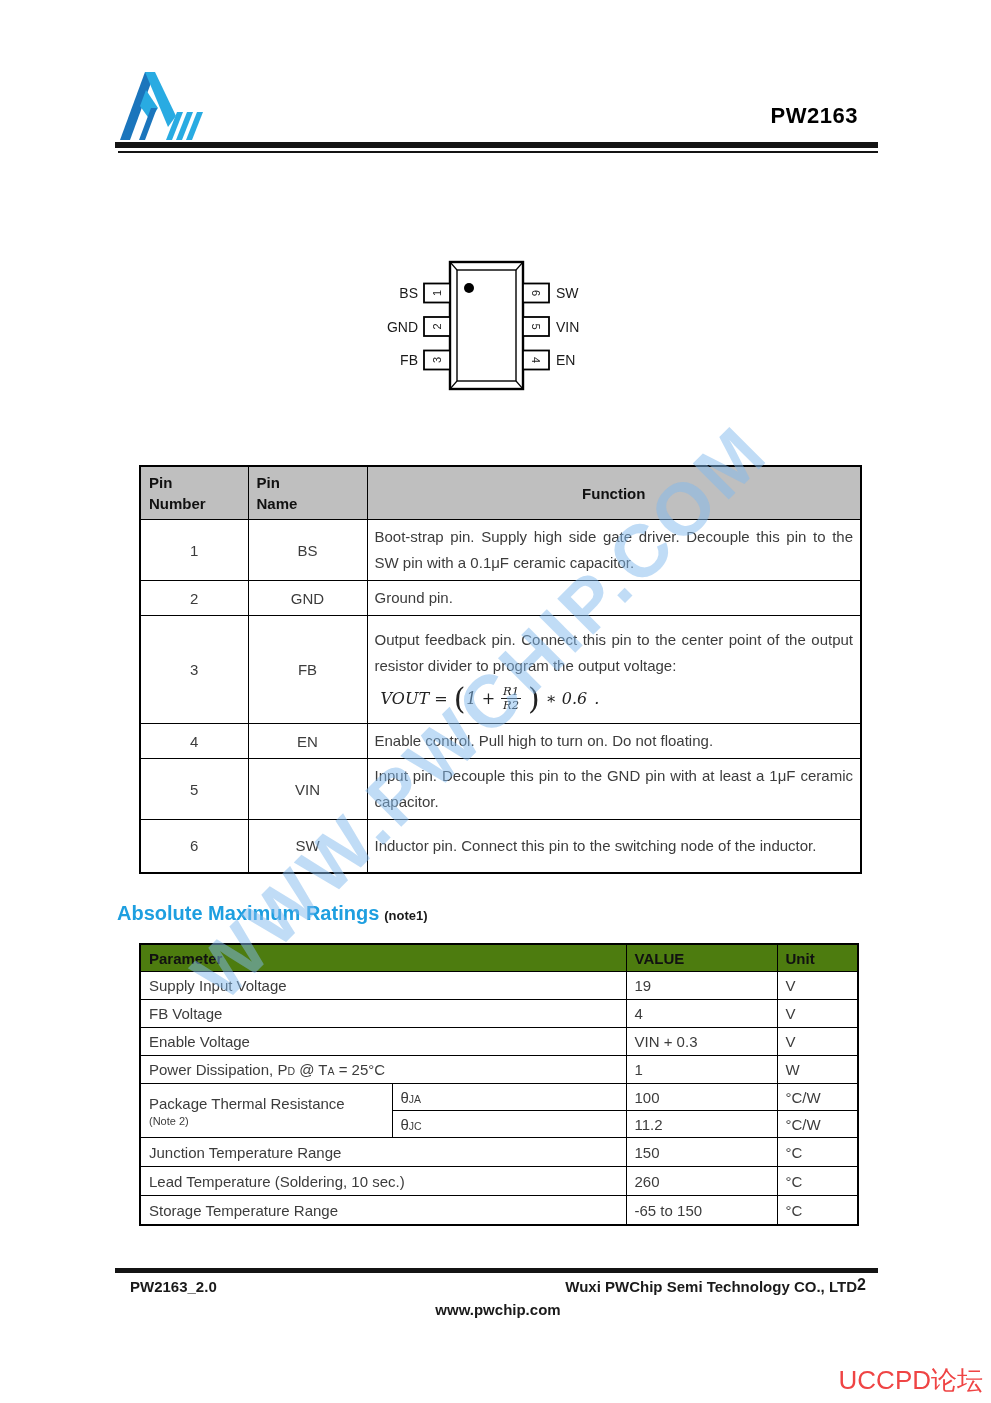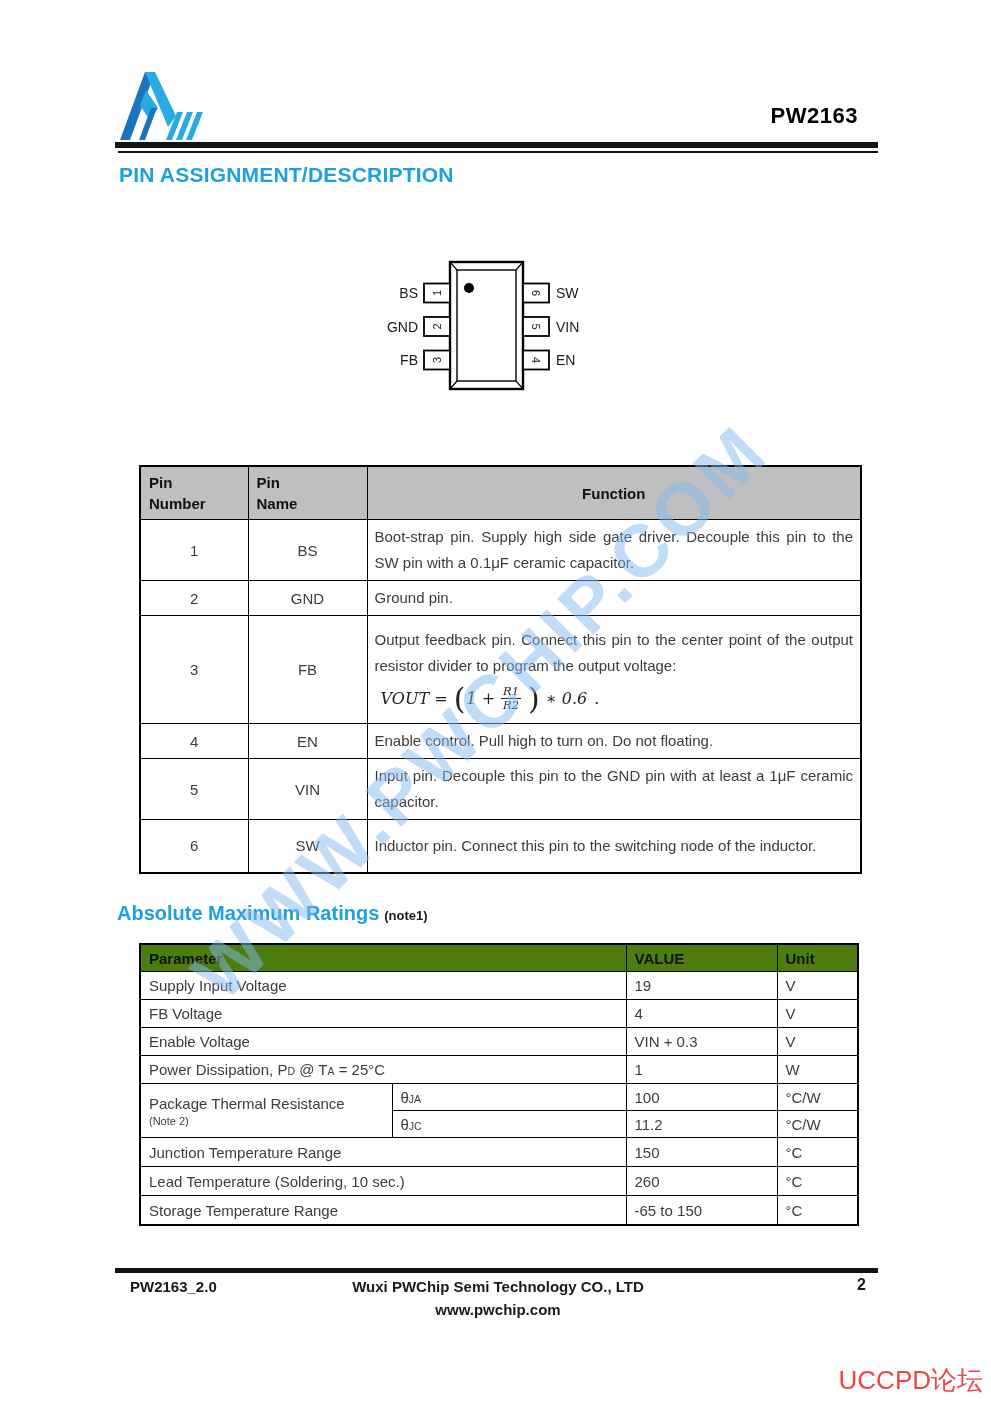--- a/index.html
+++ b/index.html
@@ -55,21 +55,21 @@
   .ratings-table th,.ratings-table td{border:1.5px solid #000;font-size:15px;text-align:left;vertical-align:middle;padding:0 0 0 8px;overflow:hidden;}
   .ratings-table th{background:#4d7c0f;color:#111;font-weight:bold;height:26px;}
   .ratings-table td{color:#3c3c3c;height:27px;}
   tr.rh26 td{height:26px;margin-top:28px;} tr.rh28 td{height:28px;}
   .sub-small{font-size:10.5px;}
   .param-note{font-size:11px;display:block;line-height:12px;margin-top:2px;}
   .param-two-line{line-height:18px;padding-top:2px;}
   
   .footer-rule{position:absolute;left:115px;top:1268px;width:763px;height:5px;background:#141414;}
   .footer-version{position:absolute;left:130px;top:1278px;font-size:15px;font-weight:bold;}
-  .footer-company{position:absolute;left:139px;top:1278px;width:718px;text-align:center;font-size:15px;font-weight:bold;}
+  .footer-company{position:absolute;left:139px;top:1278px;width:718px;text-align:right;font-size:15px;font-weight:bold;}
   .footer-page{position:absolute;right:125px;top:1276px;font-size:16px;font-weight:bold;}
   .footer-site{position:absolute;left:139px;top:1301px;width:718px;text-align:center;font-size:15px;font-weight:bold;}
   
   .wm-diagonal{
     position:absolute;left:480px;top:712px;z-index:10;pointer-events:none;
     transform:translate(-50%,-50%) rotate(-45deg);
     font-size:74px;font-weight:bold;letter-spacing:5px;white-space:nowrap;
     color:rgba(130,185,238,0.5);
   }
   .wm-corner{
@@ -88,21 +88,20 @@
     <polygon points="28,24 40,42 32,54 22,40" fill="#29ABE2"></polygon>
     <polygon points="33,42 39,42 27,74 21,74" fill="#1B75BC"></polygon>
     <polygon points="48,74 59,46 65,46 54,74" fill="#29ABE2"></polygon>
     <polygon points="58,74 69,46 75,46 64,74" fill="#29ABE2"></polygon>
     <polygon points="68,74 79,46 85,46 74,74" fill="#29ABE2"></polygon>
   </svg>
   <div class="product-code">PW2163</div>
   <div class="rule-thick"></div>
   <div class="rule-thin"></div>
 
-  <div class="section-title">PIN ASSIGNMENT/DESCRIPTION</div>
 
   <svg class="chip-svg" width="252" height="146" viewBox="0 0 252 146">
 
     <rect x="82" y="10" width="73" height="127" fill="#fff" stroke="#000" stroke-width="2.4"></rect>
     <rect x="89" y="18" width="59" height="111" fill="#fff" stroke="#000" stroke-width="1.4"></rect>
     <line x1="82" y1="10" x2="89" y2="18" stroke="#000" stroke-width="1.2"></line>
     <line x1="155" y1="10" x2="148" y2="18" stroke="#000" stroke-width="1.2"></line>
     <line x1="155" y1="137" x2="148" y2="129" stroke="#000" stroke-width="1.2"></line>
     <line x1="82" y1="137" x2="89" y2="129" stroke="#000" stroke-width="1.2"></line>
     <circle cx="101" cy="36" r="5" fill="#000"></circle>

